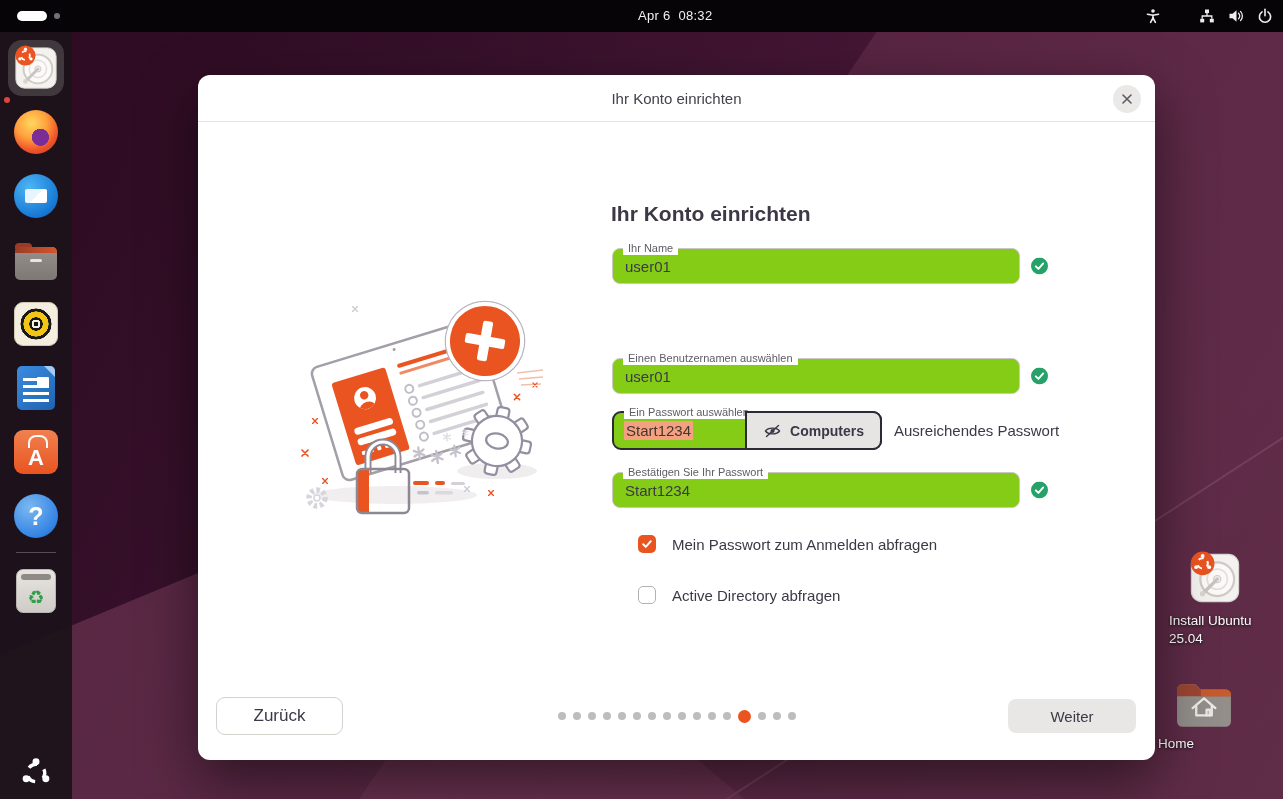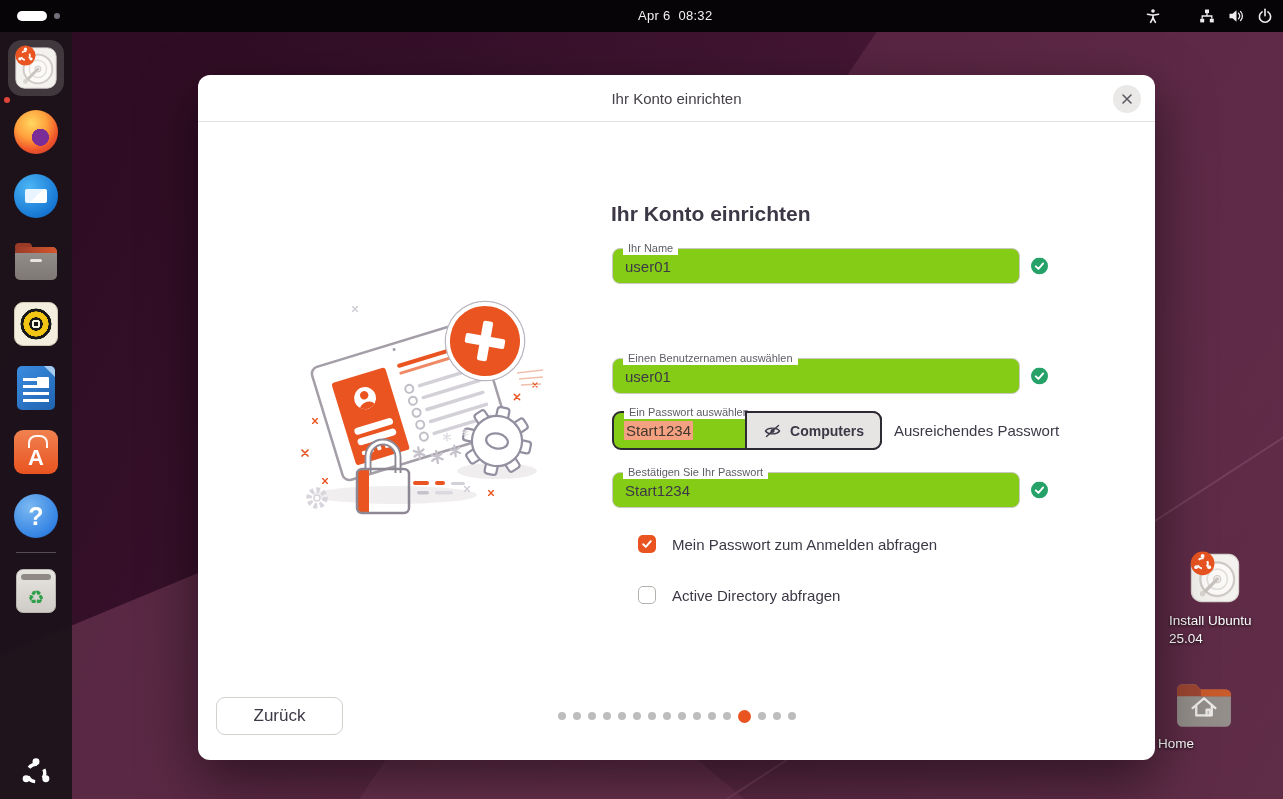--- a/index.html
+++ b/index.html
@@ -452,20 +452,21 @@
         <span class="dot"></span>
         <span class="dot"></span>
         <span class="dot"></span>
         <span class="dot"></span>
         <span class="dot"></span>
         <span class="dot active"></span>
         <span class="dot"></span>
         <span class="dot"></span>
         <span class="dot"></span>
       </div>
+    <button class="next-btn">Weiter</button>
   </div>
 
   <div class="desk-icon" id="desk-install">
     <svg width="54" height="54" viewBox="0 0 48 48">
       <rect x="3" y="3" width="42" height="42" rx="9" fill="#f4f2ef" stroke="#d8d4d0"></rect>
       <circle cx="26" cy="25" r="15" fill="#fbfaf9" stroke="#cfcac5" stroke-width="2"></circle>
       <circle cx="26" cy="25" r="9" fill="none" stroke="#e3dfda" stroke-width="1.5"></circle>
       <circle cx="26" cy="25" r="3.2" fill="#efecea" stroke="#cfcac5"></circle>
       <path d="M26 25 L13 38" stroke="#c9c4bf" stroke-width="3" stroke-linecap="round"></path>
       <circle cx="13" cy="38" r="2.4" fill="#d8d4d0"></circle>

